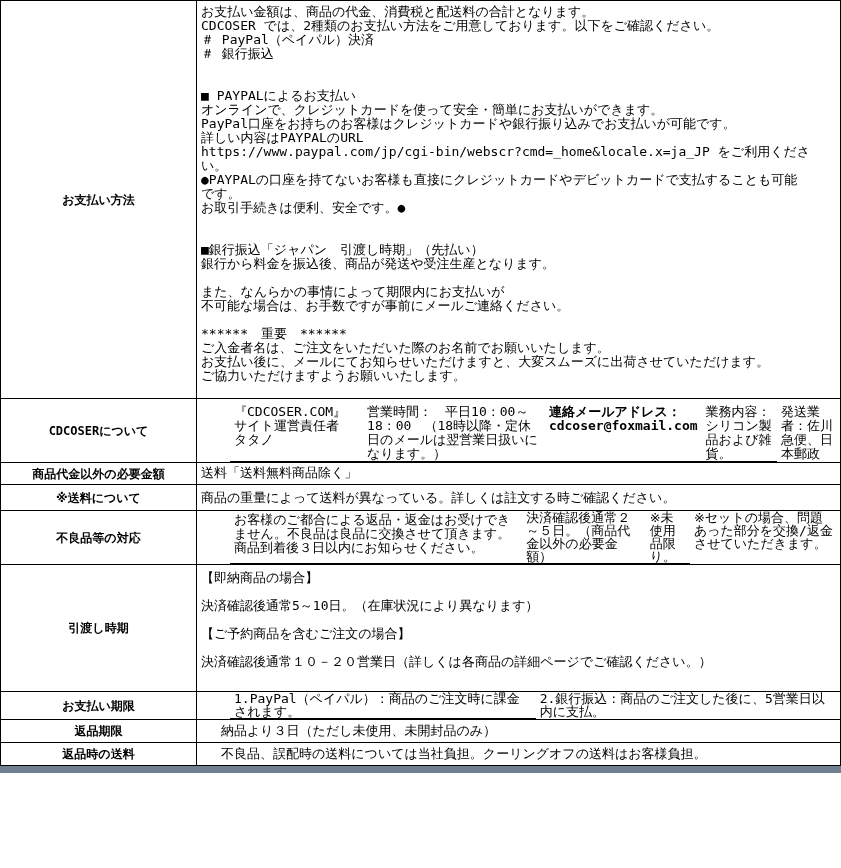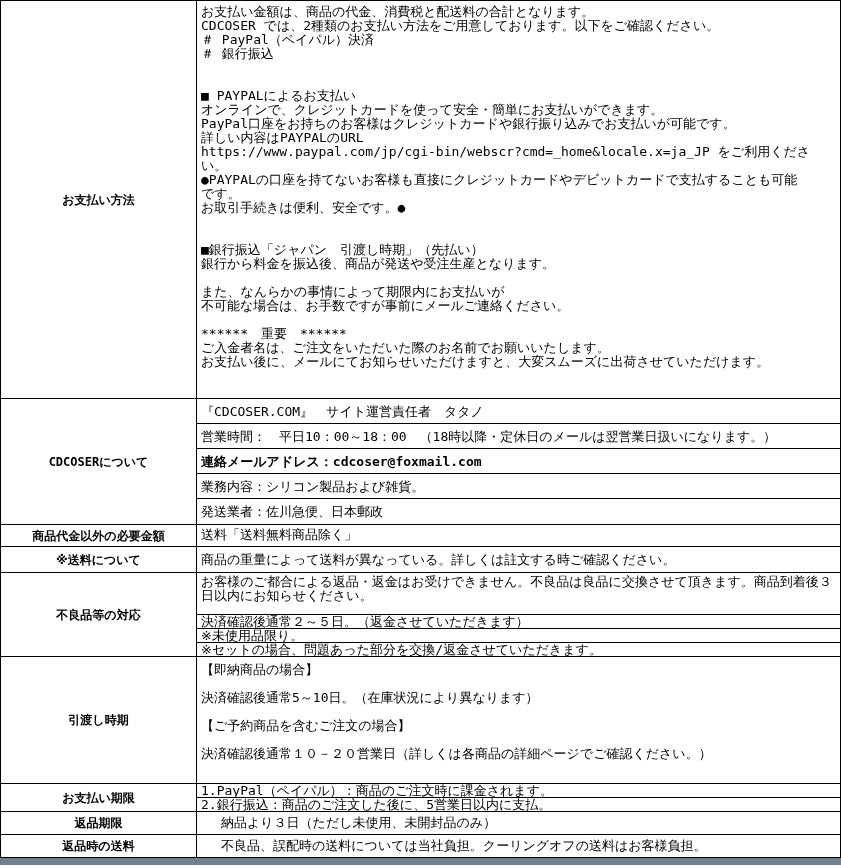--- a/index.html
+++ b/index.html
@@ -28,21 +28,21 @@
     align-items: center;
     justify-content: center;
     text-align: center;
     font-weight: bold;
     font-size: 12px;
     padding: 2px;
   }
   .content { flex: 1 1 auto; min-width: 0; }
   .lines { padding: 4px 4px; }
   .tline { min-height: 14px; white-space: pre-wrap; }
-  .stack { display: flex; flex-direction: column; }
+  .stack { display: flex; flex-direction: row; margin-left: 33px; }
   .stack .cell { border-bottom: 1px solid var(--border, #000); }
   .stack .cell:last-child { border-bottom: 0; }
   .cell, .single { white-space: pre-wrap; }
   .cell-md   { min-height: 25px; padding: 6px 4px 0; }
   .cell-xs   { min-height: 13px; padding: 0 4px; line-height: 13px; }
   .cell-para { min-height: 42px; padding: 2px 4px 7px; }
   .single-sm { min-height: 21px; padding: 3px 4px 0; }
   .single-md { min-height: 25px; padding: 6px 4px 0; }
   .single-rg { min-height: 22px; padding: 4px 4px 0; margin-left: 20px; }
   .pm-lines  { min-height: 397px; }
@@ -77,20 +77,21 @@
           <div class="tline">&nbsp;</div>
           <div class="tline">■銀行振込「ジャパン　引渡し時期」（先払い）</div>
           <div class="tline">銀行から料金を振込後、商品が発送や受注生産となります。</div>
           <div class="tline">&nbsp;</div>
           <div class="tline">また、なんらかの事情によって期限内にお支払いが</div>
           <div class="tline">不可能な場合は、お手数ですが事前にメールご連絡ください。</div>
           <div class="tline">&nbsp;</div>
           <div class="tline">******　重要　******</div>
           <div class="tline">ご入金者名は、ご注文をいただいた際のお名前でお願いいたします。</div>
           <div class="tline">お支払い後に、メールにてお知らせいただけますと、大変スムーズに出荷させていただけます。</div>
+          <div class="tline">ご協力いただけますようお願いいたします。</div>
         </div>
     </div>
 
     <div class="row">
       <div class="label-cell">CDCOSERについて</div>
       <div class="content stack">
         <div class="cell cell-md">『CDCOSER.COM』　サイト運営責任者　タタノ</div>
         <div class="cell cell-md">営業時間：　平日10：00～18：00　（18時以降・定休日のメールは翌営業日扱いになります。）</div>
         <div class="cell cell-md bold">連絡メールアドレス：cdcoser@foxmail.com</div>
         <div class="cell cell-md">業務内容：シリコン製品および雑貨。</div>
@@ -105,21 +106,21 @@
 
     <div class="row">
       <div class="label-cell">※送料について</div>
       <div class="content single single-md">商品の重量によって送料が異なっている。詳しくは註文する時ご確認ください。</div>
     </div>
 
     <div class="row">
       <div class="label-cell">不良品等の対応</div>
       <div class="content stack">
         <div class="cell cell-para">お客様のご都合による返品・返金はお受けできません。不良品は良品に交換させて頂きます。商品到着後３日以内にお知らせください。</div>
-        <div class="cell cell-xs">決済確認後通常２～５日。（返金させていただきます）</div>
+        <div class="cell cell-xs">決済確認後通常２～５日。（商品代金以外の必要金額）</div>
         <div class="cell cell-xs">※未使用品限り。</div>
         <div class="cell cell-xs">※セットの場合、問題あった部分を交換/返金させていただきます。</div>
       </div>
     </div>
 
     <div class="row">
       <div class="label-cell">引渡し時期</div>
       <div class="content lines dl-lines">
           <div class="tline">【即納商品の場合】</div>
           <div class="tline">&nbsp;</div>

